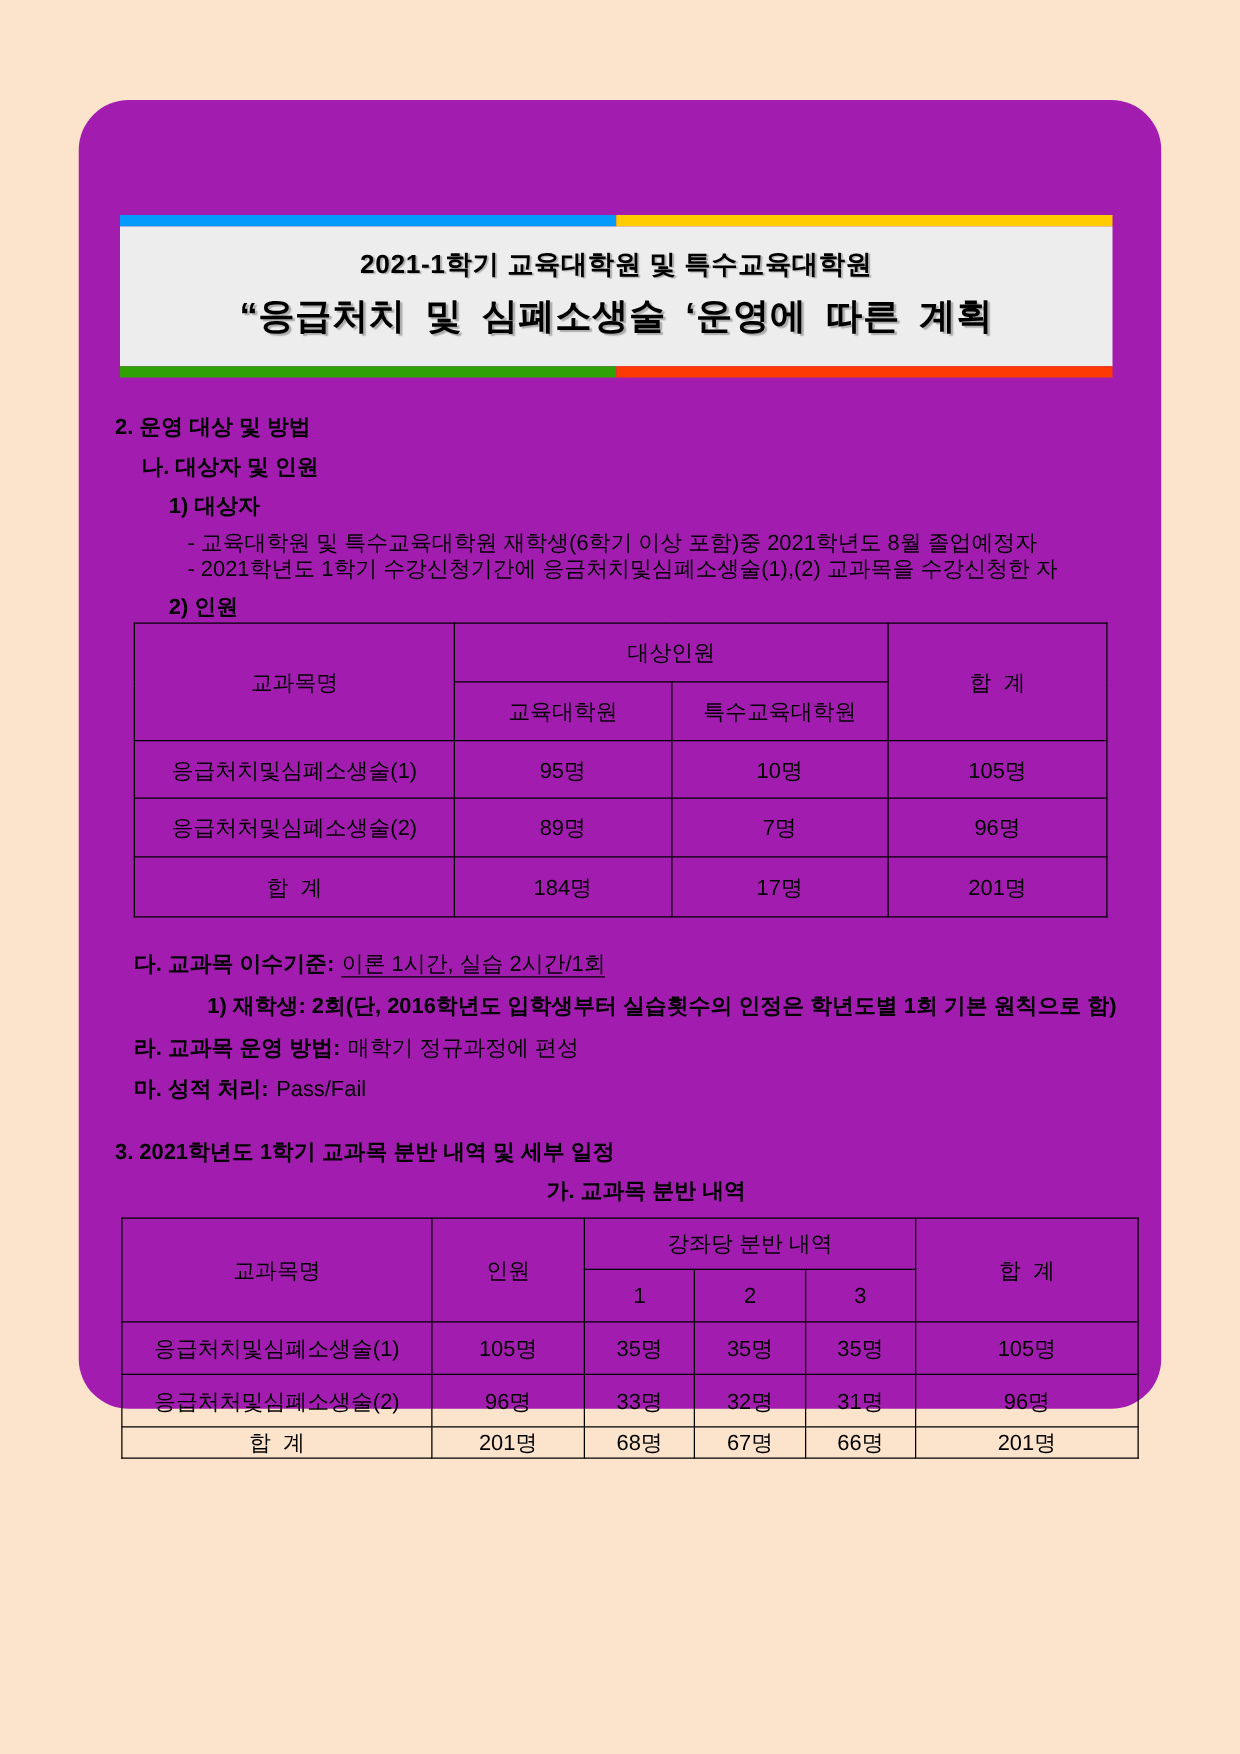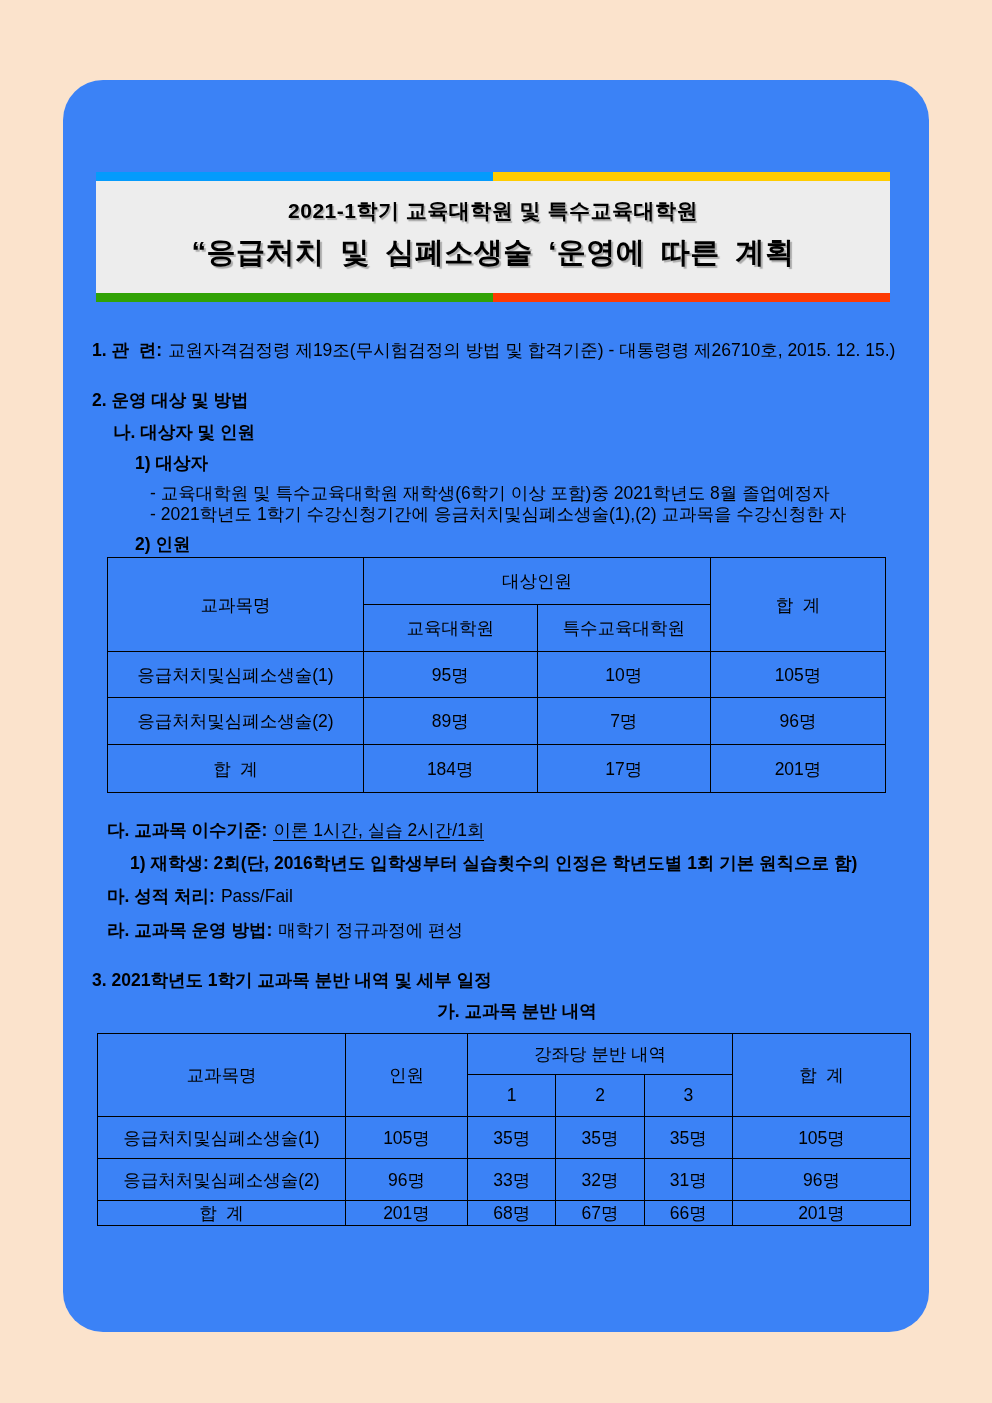--- a/index.html
+++ b/index.html
@@ -6,22 +6,22 @@
   html,body { width:992px; height:1403px; }
   body {
     background:#FBE3CC;
     font-family:"Liberation Sans", sans-serif;
     color:#000;
     position:relative;
     overflow:hidden;
   }
   .card {
     position:absolute; left:63px; top:80px;
-    width:866px; height:1252px;
-    background:#3b82f6; border-radius:40px;
+    width:866px; height:1047px;
+    background:#a21caf; border-radius:40px;
   }
   
   .header { margin:92px 36px 0 33px; width:794px; }
   .bar { height:9px; display:flex; }
   .bar span { flex:1; height:100%; }
   .c-blue   { background:#049BFC; }
   .c-yellow { background:#FFCC00; }
   .c-green  { background:#31A206; }
   .c-red    { background:#FD3A03; }
   .titlebox { background:#EDEDED; text-align:center; padding:16px 0 20px; }
@@ -37,21 +37,21 @@
   
   .content { padding-left:29px; font-size:17.5px; }
   .l { line-height:21px; white-space:pre-wrap; }
   .b { font-weight:bold; }
   .gap { margin-left:6px; }
   .u { border-bottom:1.5px solid #000; }
   .in1 { padding-left:21px; }  
   .in2 { padding-left:43px; }  
   .in3 { padding-left:58px; }  
   .inA { padding-left:15px; }  
-  .inB { padding-left:38px; }  
+  .inB { padding-left:38px;text-align:center; }  
   .inC { padding-left:13px;text-align:center; }  
   .m-s1  { margin-top:38px; }
   .m-s2  { margin-top:29px; }
   .m-ga  { margin-top:11px; }
   .m-na  { margin-top:11px; }
   .m-na1 { margin-top:10px; }
   .m-d1  { margin-top:9px; }
   .m-d2  { }
   .m-na2 { margin-top:9px; }
   .m-da  { margin-top:27px; }
@@ -85,21 +85,20 @@
       <div class="title2">“응급처치 및 심폐소생술 ‘운영에 따른 계획</div>
     </div>
     <div class="bar">
         <span class="c-green"></span>
         <span class="c-red"></span>
       </div>
   </div>
 
   <div class="content">
 
-    <p class="l m-s1"><span class="b">1. 관  련:</span><span class="gap">교원자격검정령 제19조(무시험검정의 방법 및 합격기준) - 대통령령 제26710호, 2015. 12. 15.)</span></p>
 
     <p class="l b m-s2">2. 운영 대상 및 방법</p>
 
 
     <p class="l b in1 m-na">나. 대상자 및 인원</p>
 
     <p class="l b in2 m-na1">1) 대상자</p>
 
     <p class="l in3 m-d1">- 교육대학원 및 특수교육대학원 재학생(6학기 이상 포함)중 2021학년도 8월 졸업예정자</p>
 
@@ -137,23 +136,23 @@
         <td>201명</td>
       </tr>
     </tbody>
       </table>
 
     <p class="l inA m-da"><span class="b">다. 교과목 이수기준:</span><span class="gap u">이론 1시간, 실습 2시간/1회</span></p>
 
     <p class="l b inB m-da1">1) 재학생: 2회(단, 2016학년도 입학생부터 실습횟수의 인정은 학년도별 1회 기본 원칙으로 함)</p>
 
 
+    <p class="l inA m-ra"><span class="b">라. 교과목 운영 방법:</span><span class="gap">매학기 정규과정에 편성</span></p>
+
     <p class="l inA m-ma"><span class="b">마. 성적 처리:</span><span class="gap">Pass/Fail</span></p>
-
-    <p class="l inA m-ra"><span class="b">라. 교과목 운영 방법:</span><span class="gap">매학기 정규과정에 편성</span></p>
 
     <p class="l b m-s3">3. 2021학년도 1학기 교과목 분반 내역 및 세부 일정</p>
 
     <p class="l b inC m-ga2">가. 교과목 분반 내역</p>
 
     <table class="t2">
       <tbody>
           <tr class="h41">
         <td rowspan="2" class="th" style="width:248px">교과목명</td>
         <td rowspan="2" class="th" style="width:122px">인원</td>

